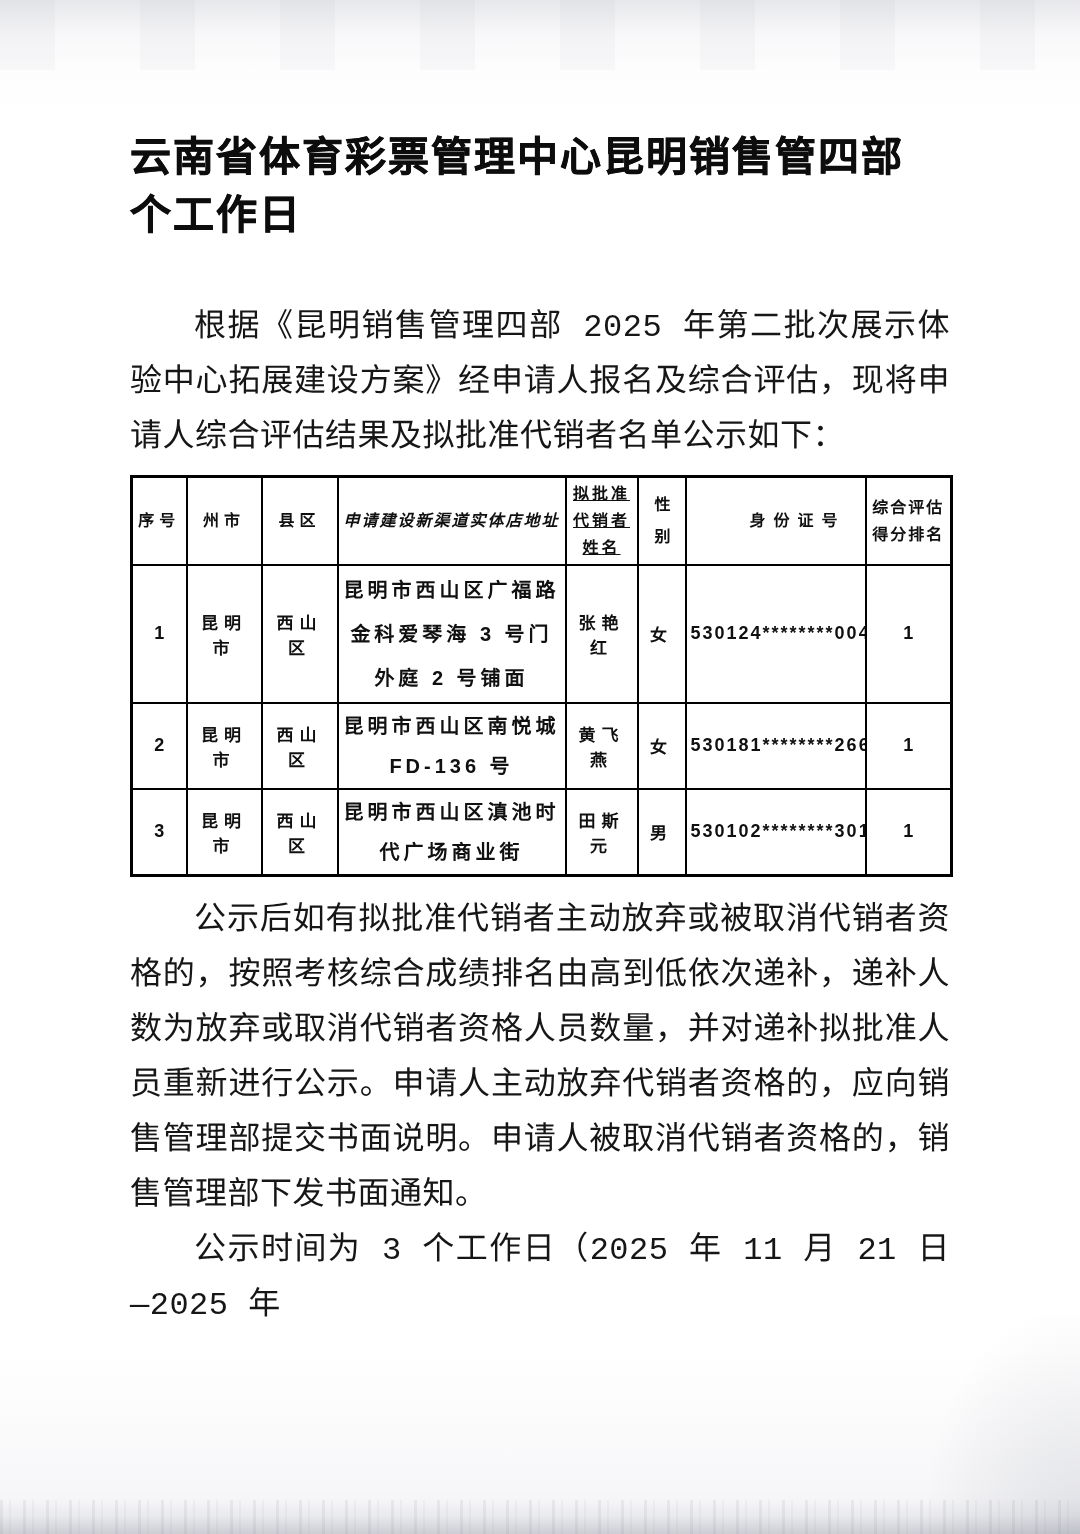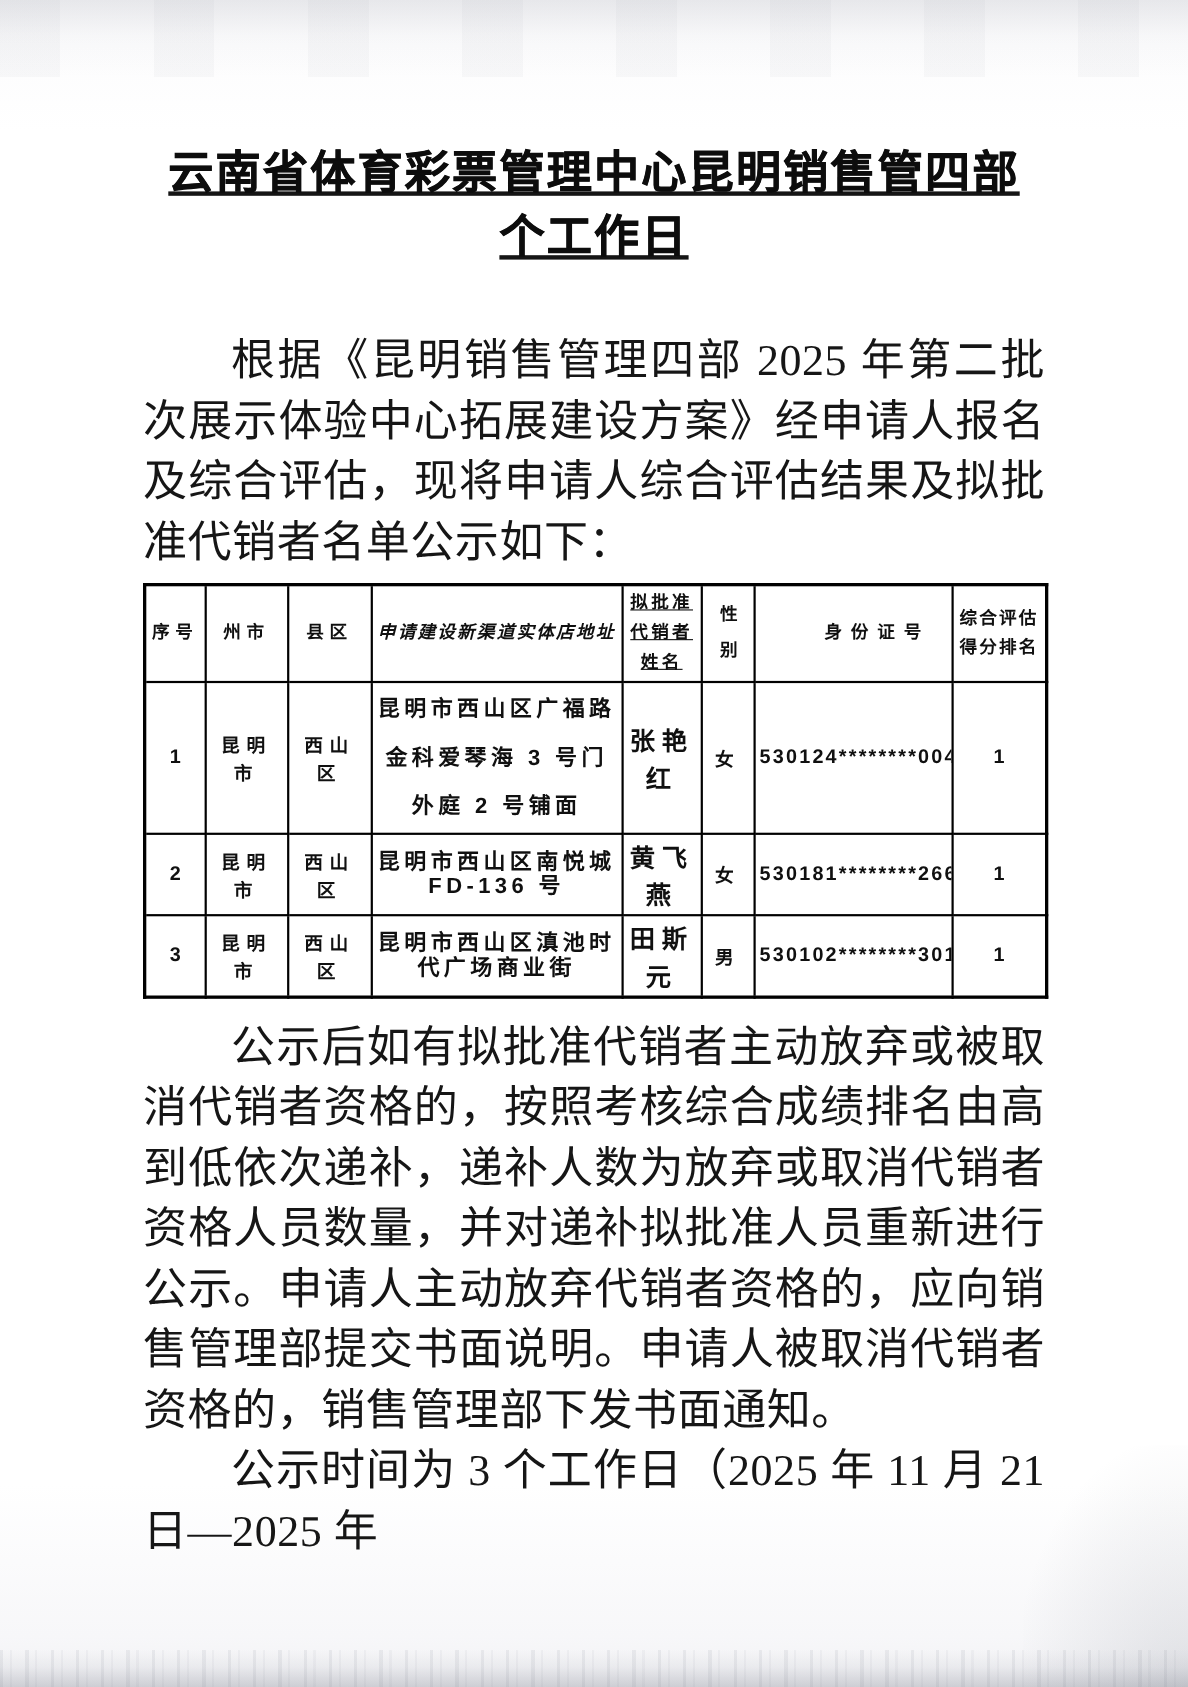--- a/index.html
+++ b/index.html
@@ -36,39 +36,40 @@
     background: radial-gradient(ellipse at 100% 100%, rgba(125,130,142,0.18), rgba(125,130,142,0.05) 55%, rgba(125,130,142,0) 75%);
     pointer-events: none;
   }
 
   .content {
     position: absolute;
     left: 130px; top: 128px;
     width: 820px;
   }
 
-  .title { text-align: center; font-weight: bold; text-decoration: underline; }
+  .title { text-align: left; font-weight: bold; }
   .title-line {
     font-size: 41px;
     line-height: 58px;
     letter-spacing: 2px;
     color: #0d0d0d;
     -webkit-text-stroke: 0.6px #0d0d0d;
   }
 
   .body-block { margin-top: 56px; }
   p.body-p {
     margin: 0;
     text-indent: 2em;
-    font-size: 40px;
+    font-size: 32px;
     line-height: 55px;
     letter-spacing: 0.5px;
     text-align: justify;
     text-justify: inter-ideograph;
     color: #161616;
+    font-family: Liberation Mono, monospace;
   }
 
   table.agents {
     margin-top: 10px;
     margin-bottom: 16px;
     border-collapse: collapse;
     table-layout: fixed;
     width: 820px;
     font-family: "Liberation Sans", sans-serif;
     color: #101010;
@@ -105,22 +106,22 @@
   tr.hdr th.th-rank    { letter-spacing: 2px; padding: 0 5px; }
 
   tr.r1 { height: 116px; }
   tr.r2 { height: 62px; }
   tr.r3 { height: 58px; }
 
   td.c-num  { font-size: 18px; font-weight: bold; letter-spacing: 0; }
   td.c-cjk  { font-size: 17px; font-weight: bold; letter-spacing: 6px; padding-left: 8px; }
   td.c-addr { font-size: 20px; font-weight: bold; letter-spacing: 4px; padding: 2px 8px; }
   tr.r1 td.c-addr { line-height: 44px; }
-  tr.r2 td.c-addr, tr.r3 td.c-addr { line-height: 22px; }
-  td.c-name { font-size: 23px; font-weight: bold; letter-spacing: 6px; }
+  tr.r2 td.c-addr, tr.r3 td.c-addr { line-height: 40px; }
+  td.c-name { font-size: 17px; font-weight: bold; letter-spacing: 6px; }
   td.c-id   { font-size: 18px; font-weight: bold; letter-spacing: 2px; white-space: nowrap; }
 </style>
 </head>
 <body>
 
 <div class="page">
   <div class="scan-top"></div>
 
   <div class="content">
 

